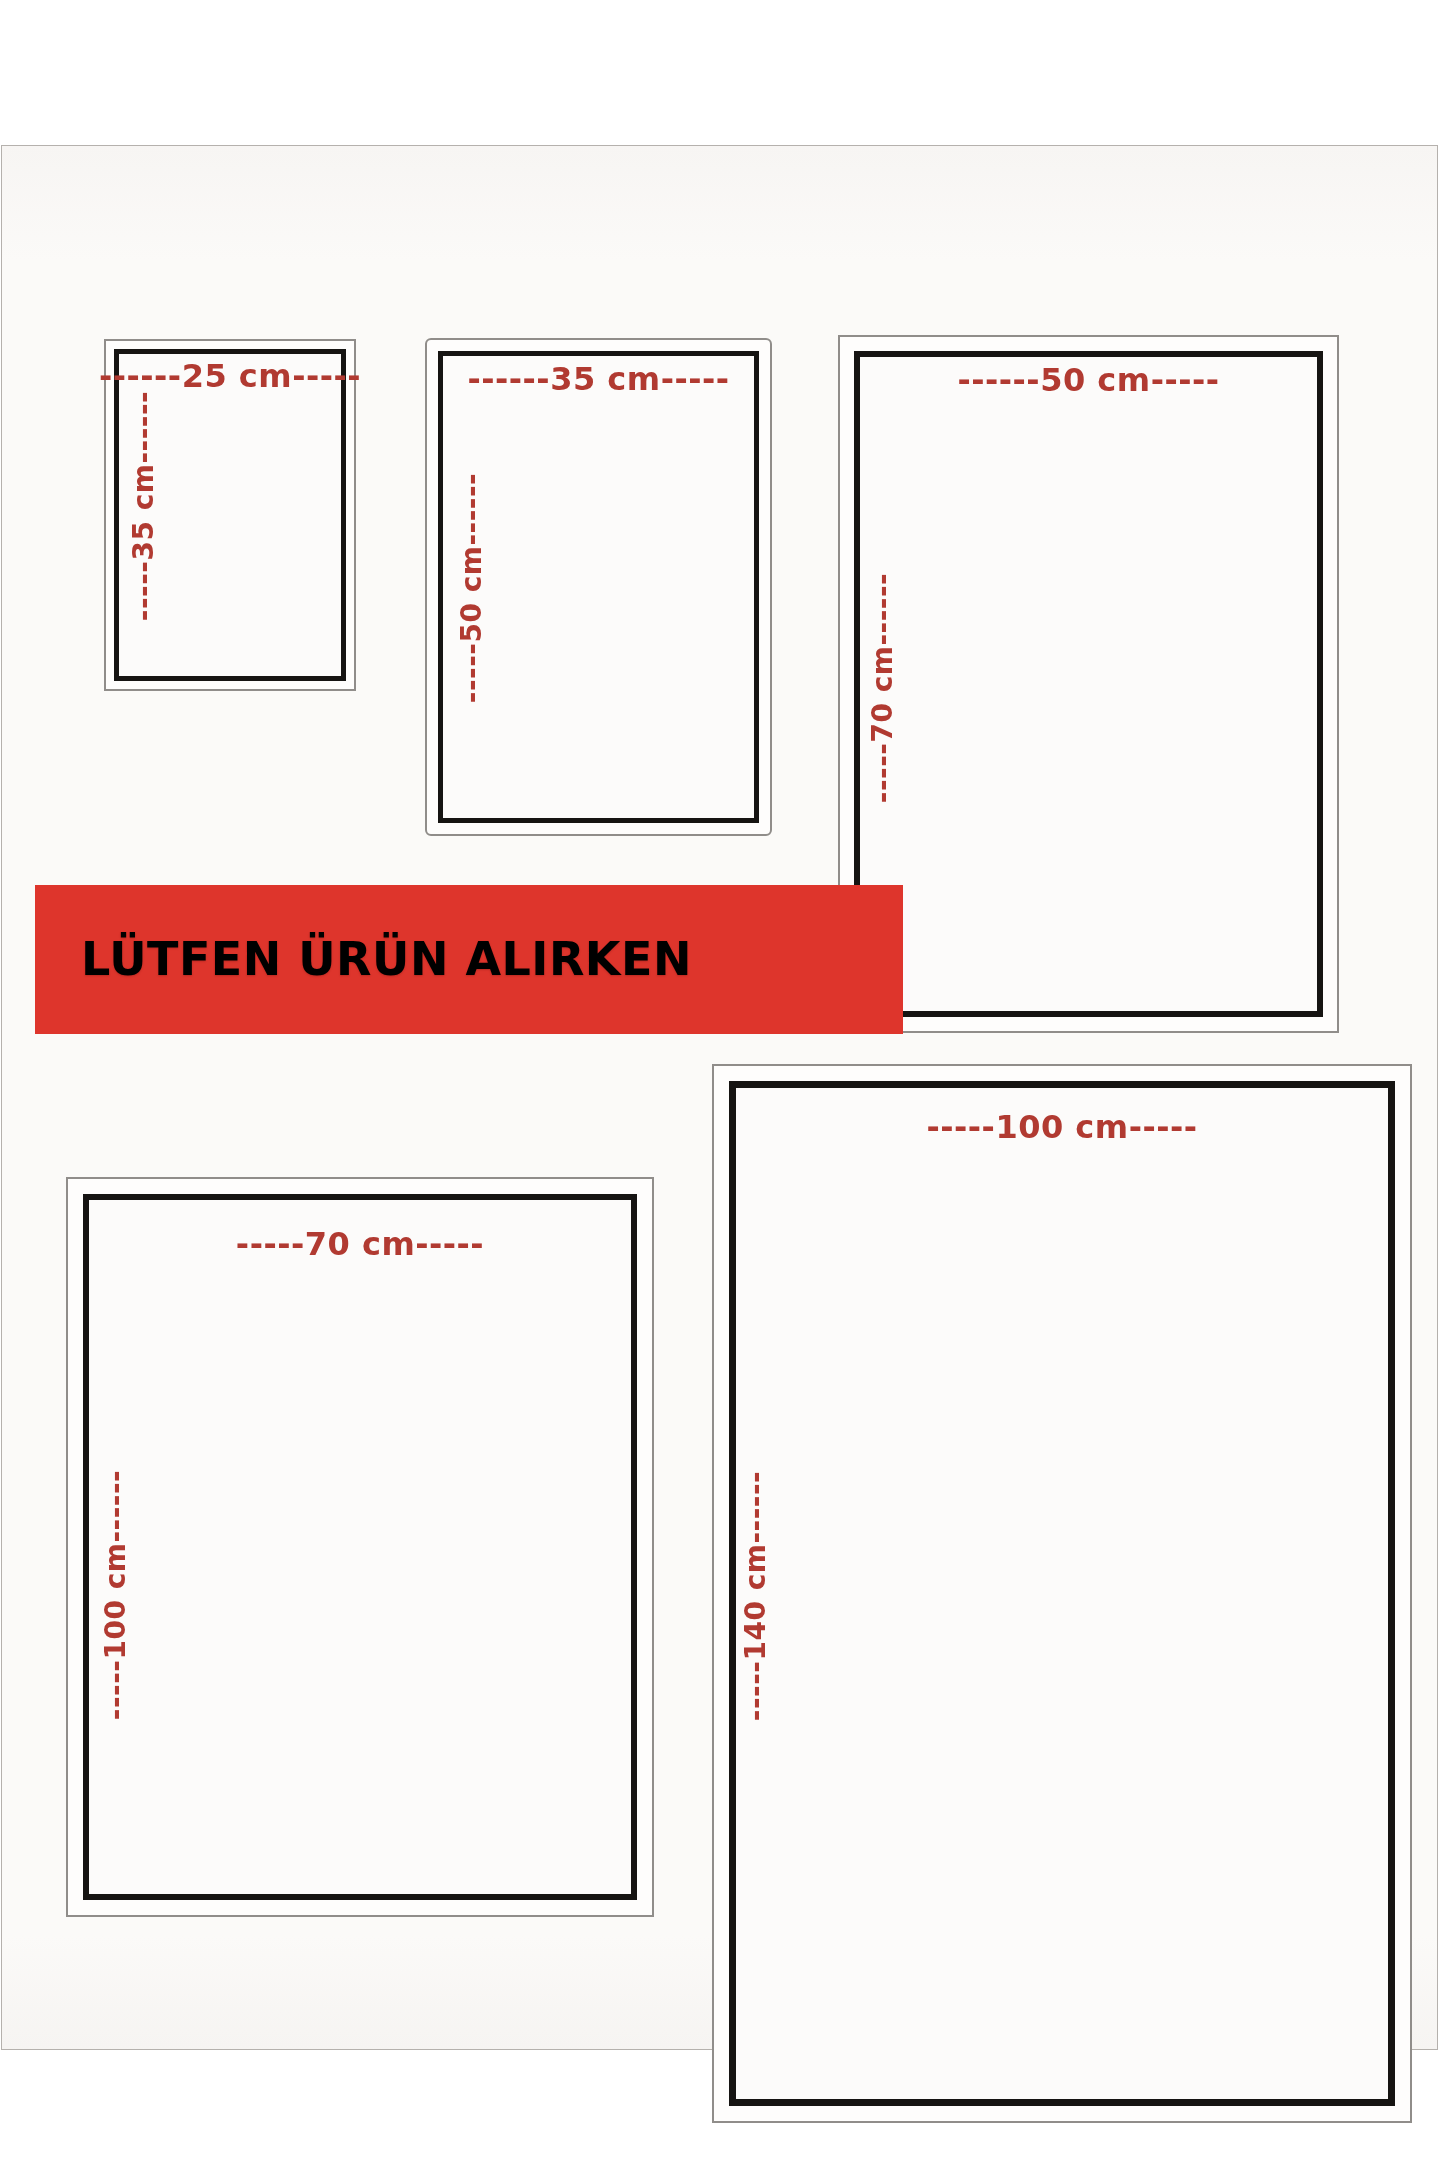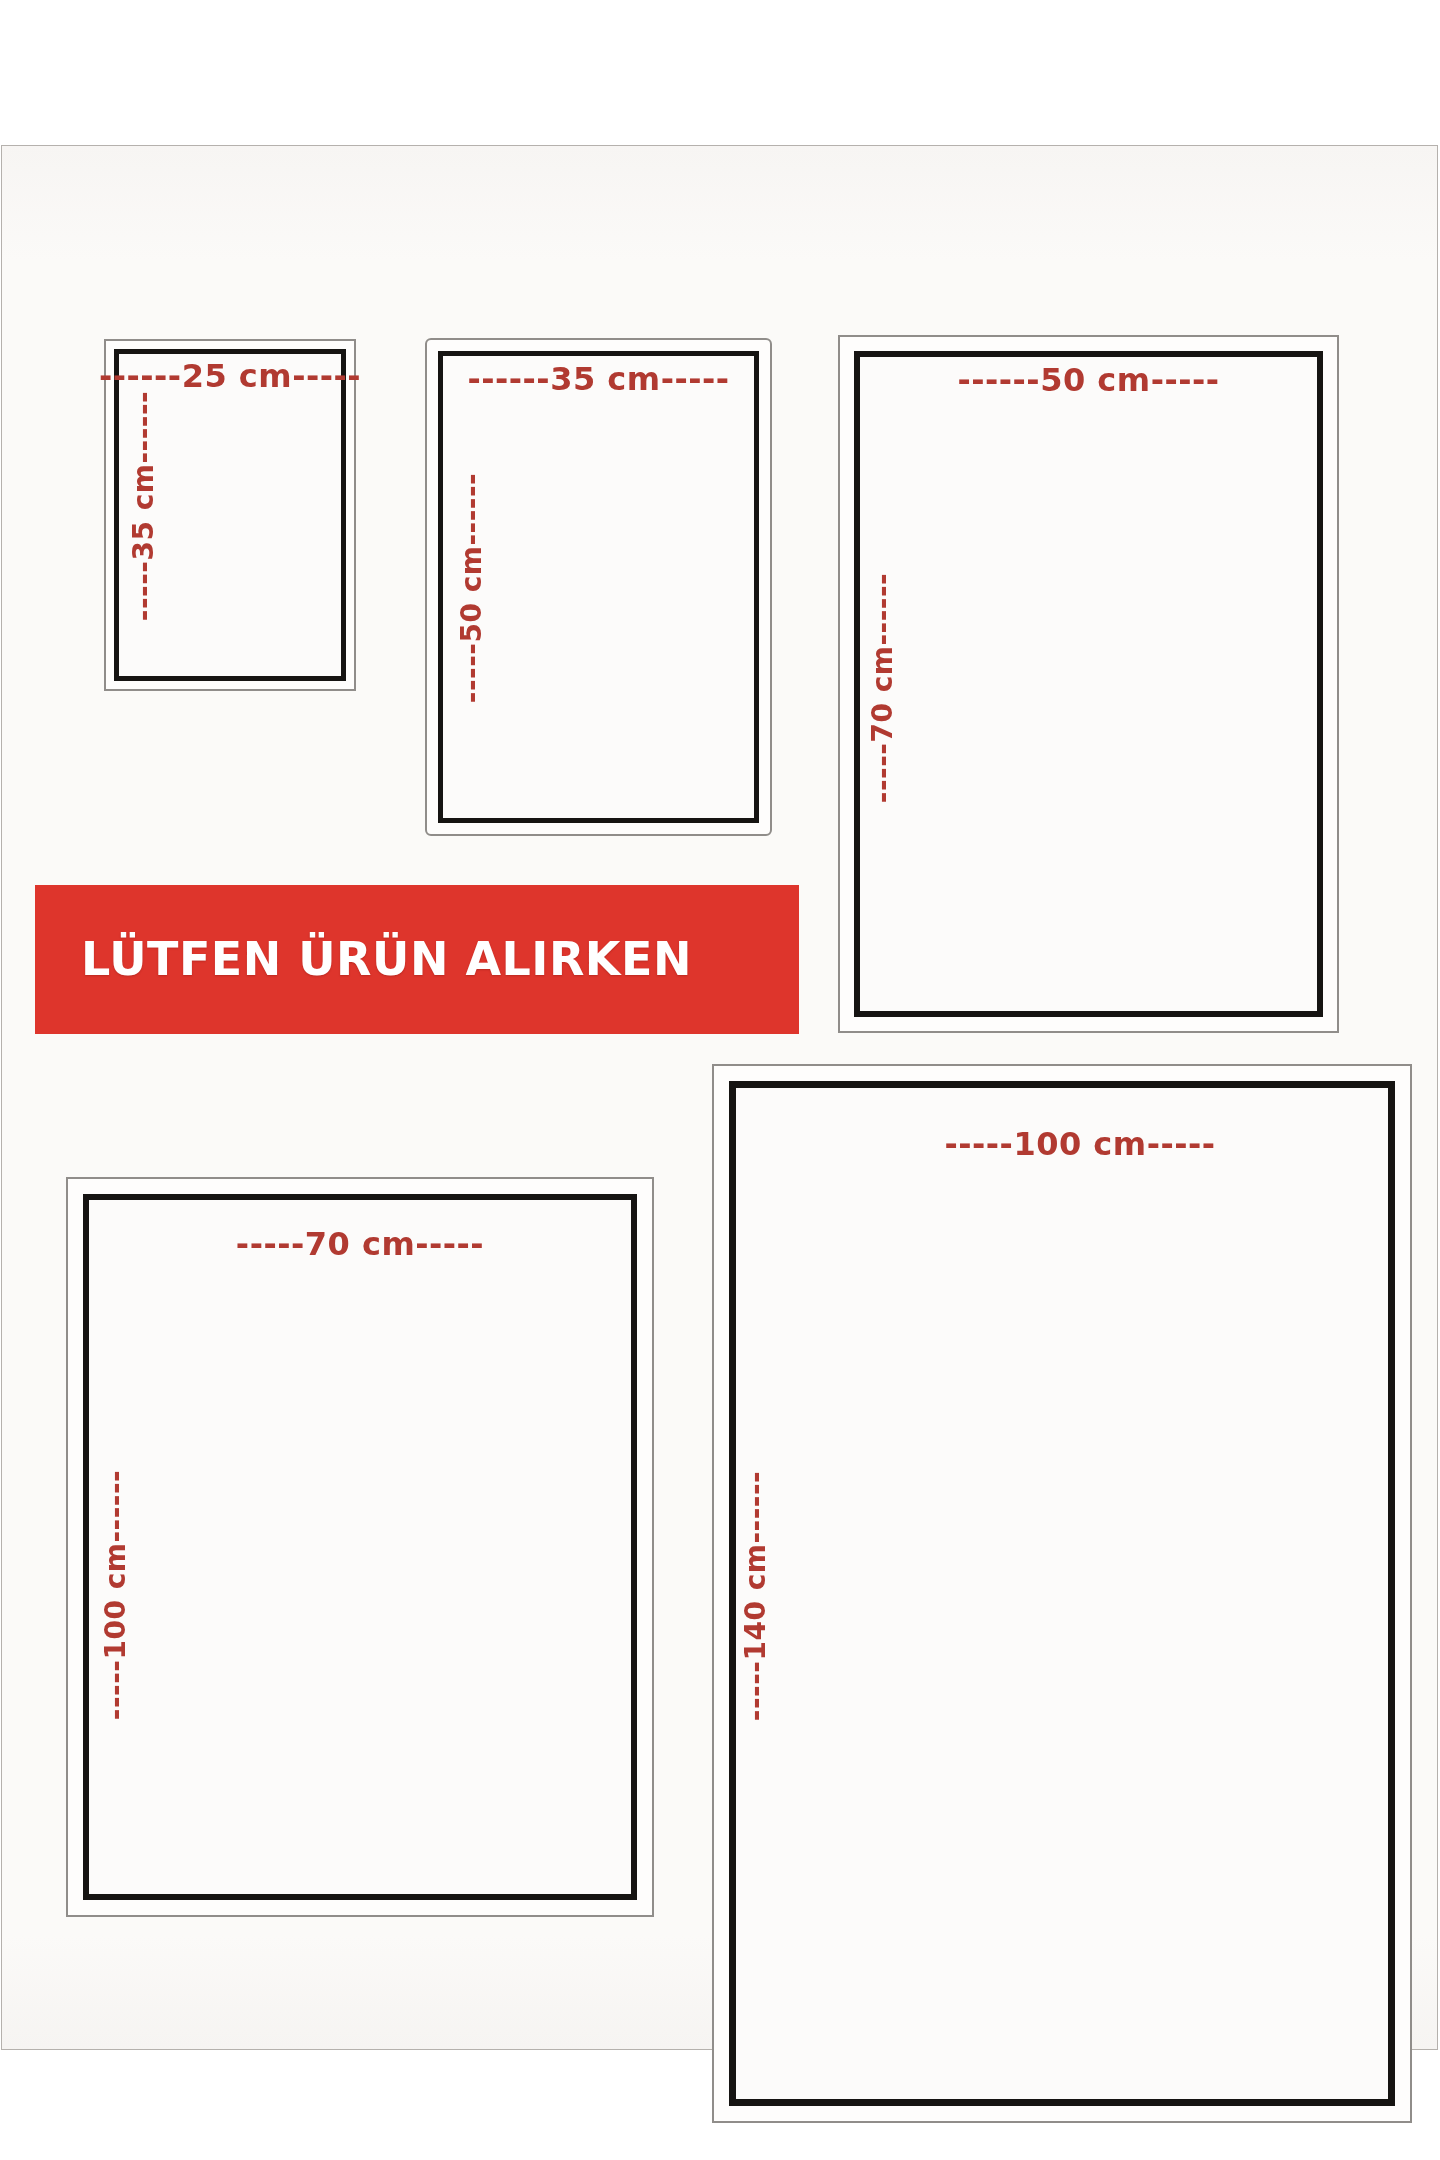--- a/index.html
+++ b/index.html
@@ -74,32 +74,32 @@
   .box-50x70 .wlabel { top: 24px; }
   .box-50x70 .hlabel { left: 42px; top: 351px; }
 
   .box-70x100 { left: 64px; top: 1031px; width: 588px; height: 740px; }
   .box-70x100 .inner { inset: 15px; border-width: 6px; }
   .box-70x100 .wlabel { top: 46px; }
   .box-70x100 .hlabel { left: 47px; top: 416px; }
 
   .box-100x140 { left: 710px; top: 918px; width: 700px; height: 1059px; }
   .box-100x140 .inner { inset: 15px; border-width: 7px; }
-  .box-100x140 .wlabel { top: 59px; margin-left: 18px; }
+  .box-100x140 .wlabel { top: 42px; }
   .box-100x140 .hlabel { left: 41px; top: 530px; }
 
   
   .banner {
     position: absolute;
     left: 33px;
     top: 739px;
-    width: 764px;
+    width: 868px;
     height: 149px;
     background: #de352c;
-    color: #ffffff;
+    color: #000000;
     display: flex;
     flex-direction: column;
     justify-content: center;
     padding-left: 46px;
     box-sizing: border-box;
   }
   .banner .line {
     font-weight: bold;
     font-size: 46px;
     line-height: 1.12;

